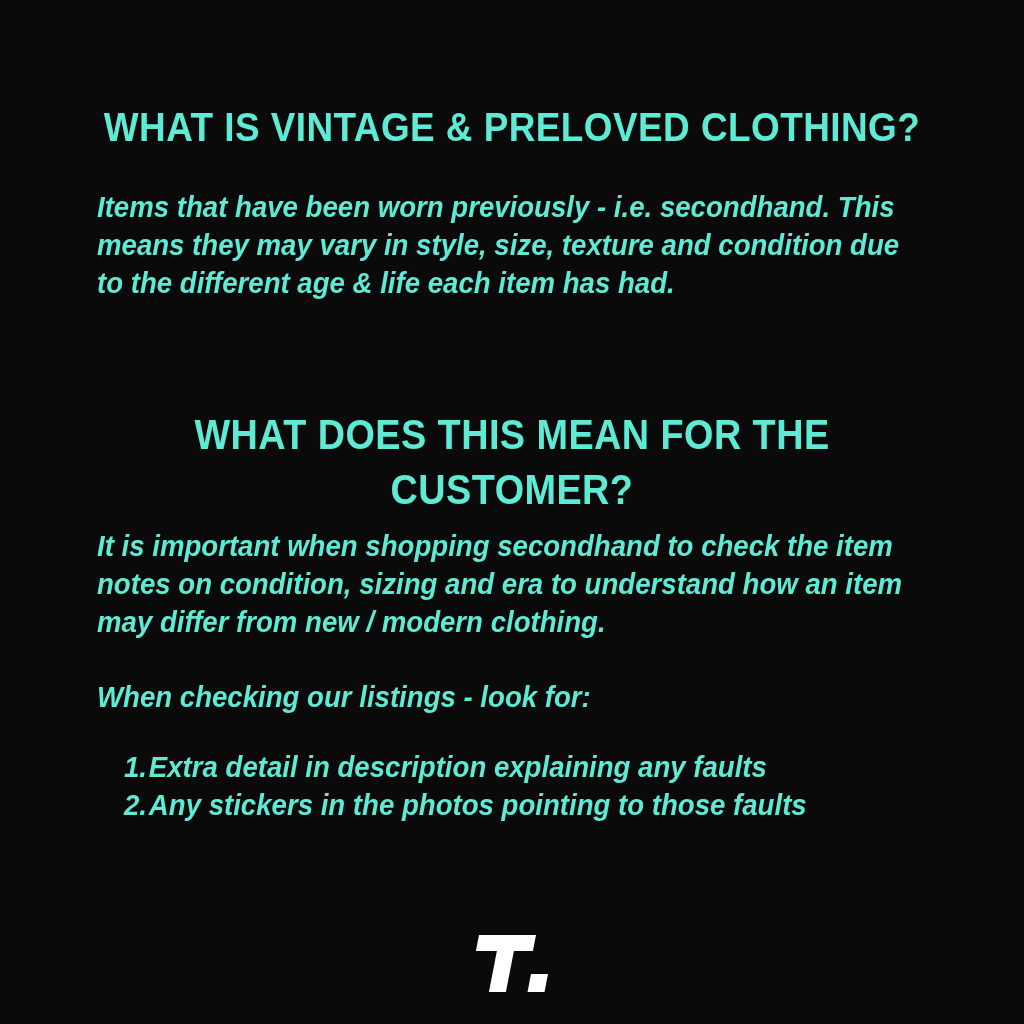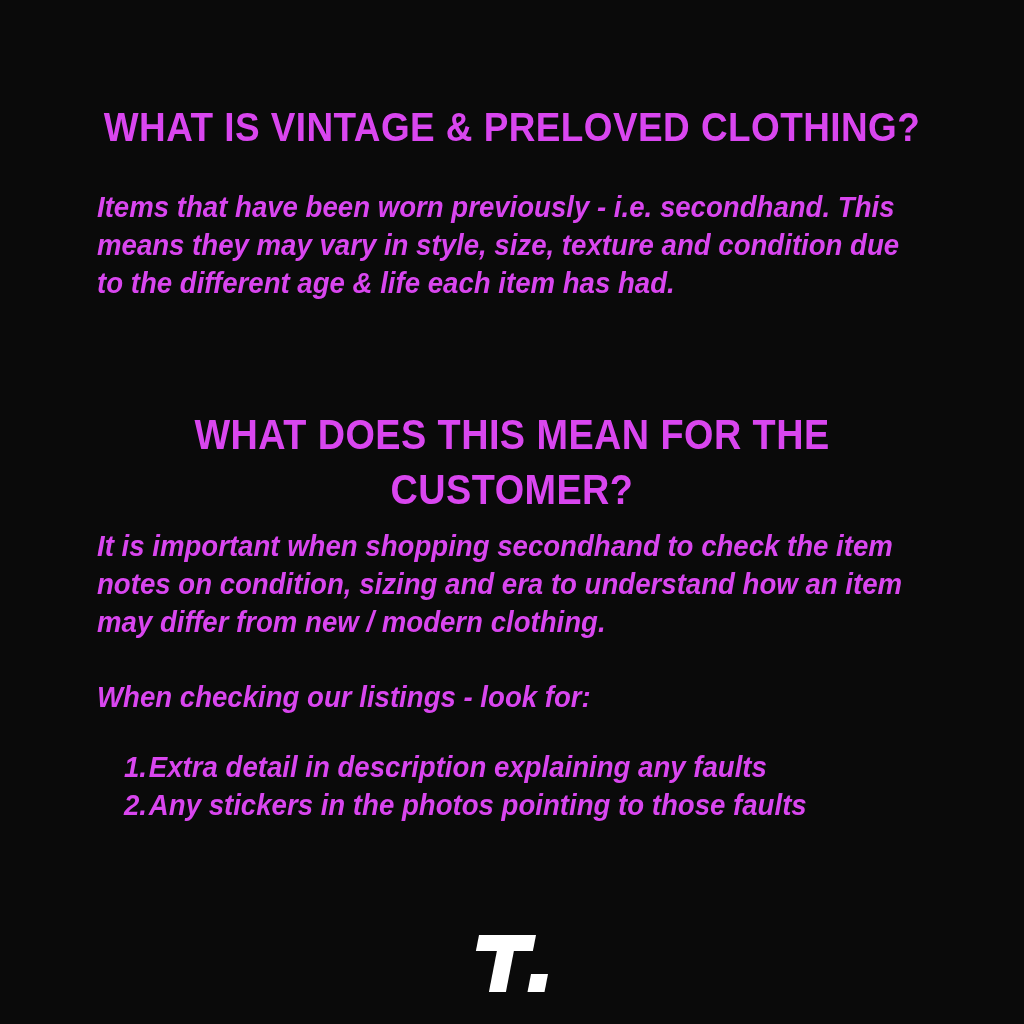--- a/index.html
+++ b/index.html
@@ -5,21 +5,21 @@
   html, body {
     margin: 0;
     padding: 0;
     background: #0a0a0a;
   }
   .page {
     position: relative;
     width: 1024px;
     height: 1024px;
     background: #0a0a0a;
-    color: #d946ef;
+    color: #5eead4;
     font-family: "Liberation Sans", sans-serif;
     overflow: hidden;
   }
 
   
   .title {
     position: absolute;
     top: 80px;
     left: 0;
     width: 100%;

